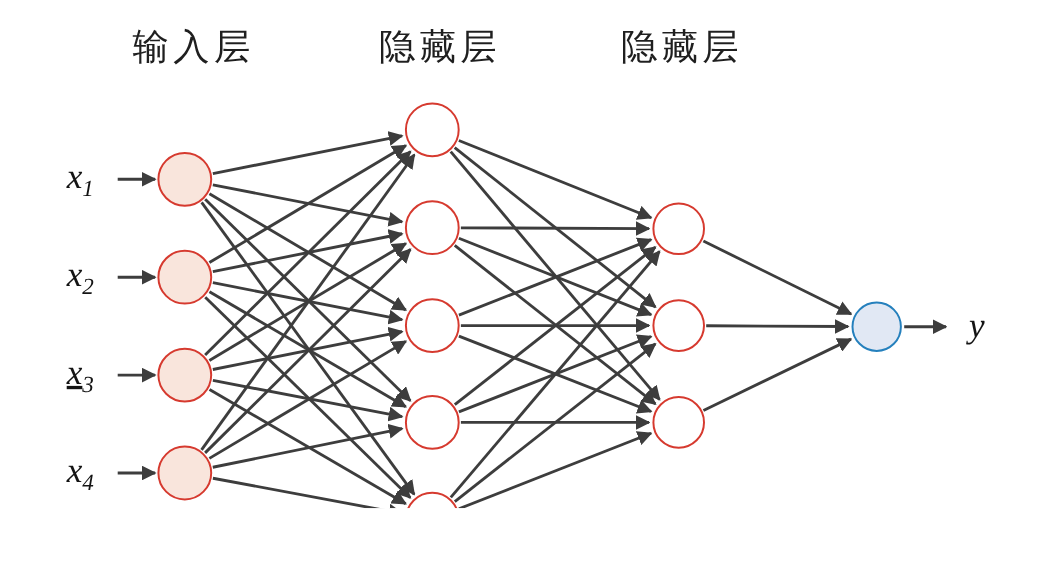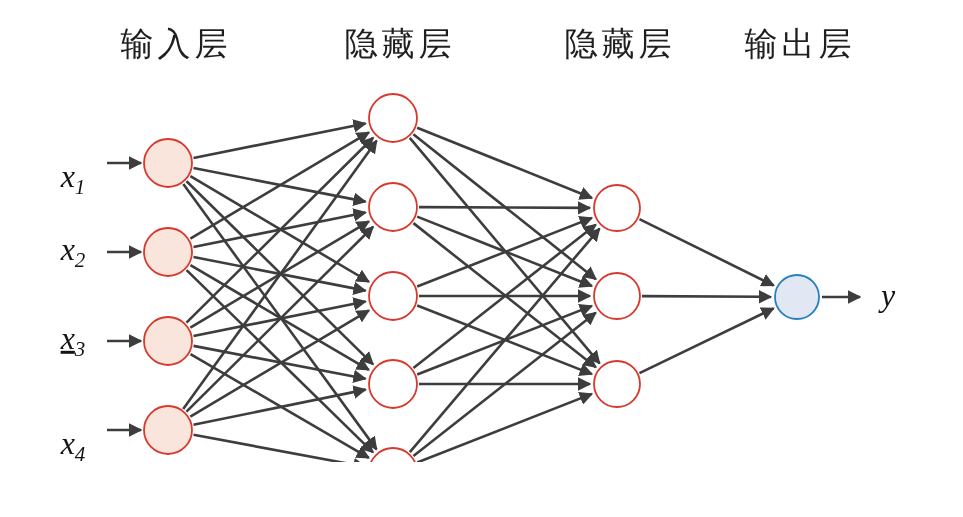--- a/index.html
+++ b/index.html
@@ -107,21 +107,20 @@
       <circle cx="393" cy="472" r="24" fill="#ffffff" stroke="#d63a2f" stroke-width="1.8"></circle>
       <circle cx="617" cy="208" r="23" fill="#ffffff" stroke="#d63a2f" stroke-width="1.8"></circle>
       <circle cx="617" cy="296" r="23" fill="#ffffff" stroke="#d63a2f" stroke-width="1.8"></circle>
       <circle cx="617" cy="384" r="23" fill="#ffffff" stroke="#d63a2f" stroke-width="1.8"></circle>
       <circle cx="797" cy="297" r="22" fill="#e1e8f4" stroke="#2580bd" stroke-width="1.8"></circle>
     </svg>
 
   <div class="layer-title" style="left: 176px; top: 44px; color: rgb(31, 31, 31);">输入层</div>
   <div class="layer-title" style="left: 400px; top: 44px; color: rgb(31, 31, 31);">隐藏层</div>
   <div class="layer-title" style="left: 620px; top: 44px; color: rgb(31, 31, 31);">隐藏层</div>
-  <div class="layer-title" style="left: 800px; top: 44px; color: rgb(31, 31, 31);">输出层</div>
 
-  <div class="math-label input" style="left: 73px; top: 163px; margin-top: 16px;"><span>x</span><sub>1</sub></div>
+  <div class="math-label input" style="left: 73px; top: 163px;"><span>x</span><sub>1</sub></div>
   <div class="math-label input" style="left: 73px; top: 252px;"><span>x</span><sub>2</sub></div>
   <div class="math-label input" style="left: 73px; top: 341px; text-decoration: underline;"><span>x</span><sub>3</sub></div>
-  <div class="math-label input" style="left: 73px; top: 430px; margin-top: 16px;"><span>x</span><sub>4</sub></div>
+  <div class="math-label input" style="left: 73px; top: 430px;"><span>x</span><sub>4</sub></div>
 
   <div class="math-label output" style="left: 888px; top: 295px;"><span>y</span></div>
 </div>
 
 </body></html>

